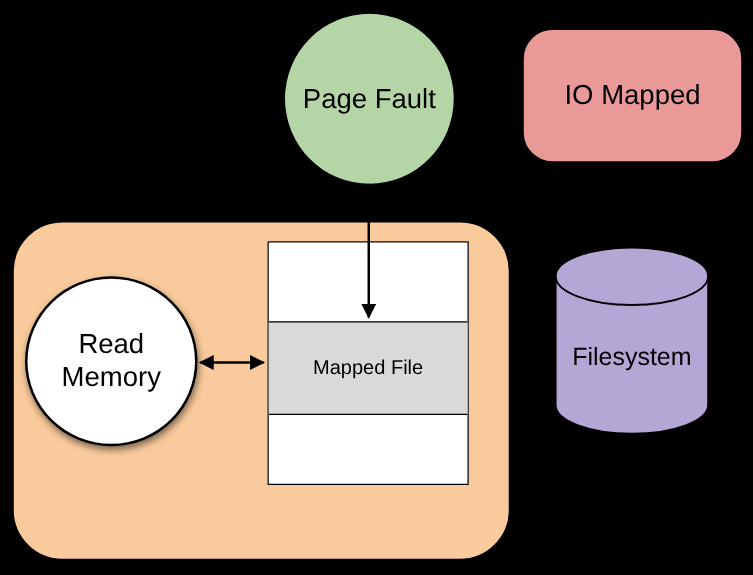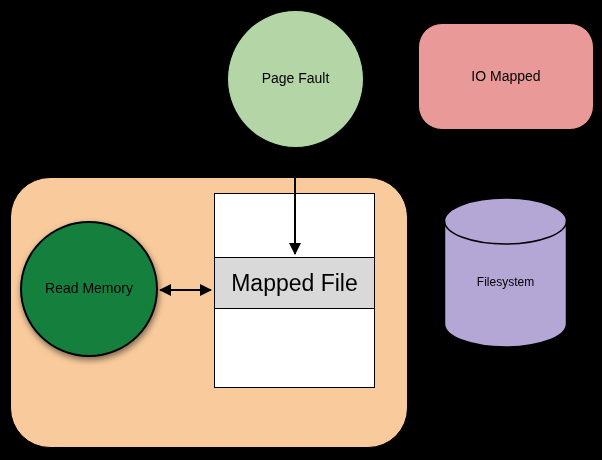--- a/index.html
+++ b/index.html
@@ -16,21 +16,21 @@
     font-family: "Liberation Sans", sans-serif;
     color: #000000;
   }
   .node {
     position: absolute;
     box-sizing: border-box;
     display: flex;
     align-items: center;
     justify-content: center;
     text-align: center;
-    font-size: 14px;
+    font-size: 22px;
     line-height: 1.22;
   }
   #page-fault {
     left: 227px; top: 10px; width: 137px; height: 138px;
     border-radius: 50%;
     border: 1px solid #000000;
   }
   #io-manager {
     left: 418px; top: 23px; width: 176px; height: 107px;
     border-radius: 24px;
@@ -61,38 +61,38 @@
     position: absolute;
     left: 214px; top: 193px; width: 161px; height: 195px;
     box-sizing: border-box;
     border: 1px solid #000000;
     display: flex;
     flex-direction: column;
   }
   .segment { box-sizing: border-box; }
   #segment-top { height: 63px; }
   #mapped-file {
-    height: 52px;
+    height: 75px;
     border-top: 1px solid #000000;
     border-bottom: 1px solid #000000;
     display: flex;
     align-items: center;
     justify-content: center;
-    font-size: 23px;
+    font-size: 16px;
   }
   #segment-bottom { flex: 1; }
   #filesystem-svg {
     position: absolute;
     left: 443px; top: 197px;
   }
   #filesystem-label {
     position: absolute;
     left: 443px; top: 275px; width: 125px;
     text-align: center;
-    font-size: 12px;
+    font-size: 20px;
   }
   #arrow-layer {
     position: absolute;
     left: 0; top: 0;
     pointer-events: none;
   }
 </style>
 </head>
 <body>
 
@@ -101,21 +101,21 @@
   <div class="node" id="user-application" style="background-color: rgb(249, 203, 156);"></div>
 
   <div id="memory-block" style="background-color: rgb(255, 255, 255);">
     <div class="segment" id="segment-top"></div>
     <div class="segment" id="mapped-file" style="background-color: rgb(217, 217, 217);">
       <span>Mapped File</span>
     </div>
     <div class="segment" id="segment-bottom"></div>
   </div>
 
-  <div class="node" id="read-memory" style="background-color: #15803d;">
+  <div class="node" id="read-memory" style="background-color: #ffffff;">
     <span class="wrap-label">Read Memory</span>
   </div>
 
 
   <div class="node" id="page-fault" style="background-color: rgb(180, 214, 166);">
     <span>Page Fault</span>
   </div>
 
   <div class="node" id="io-manager" style="background-color: rgb(234, 153, 153);">
     <span>IO Mapped</span>

